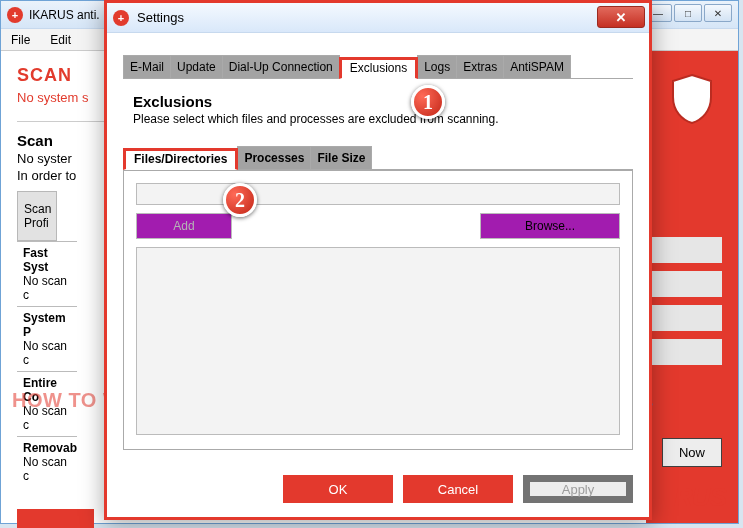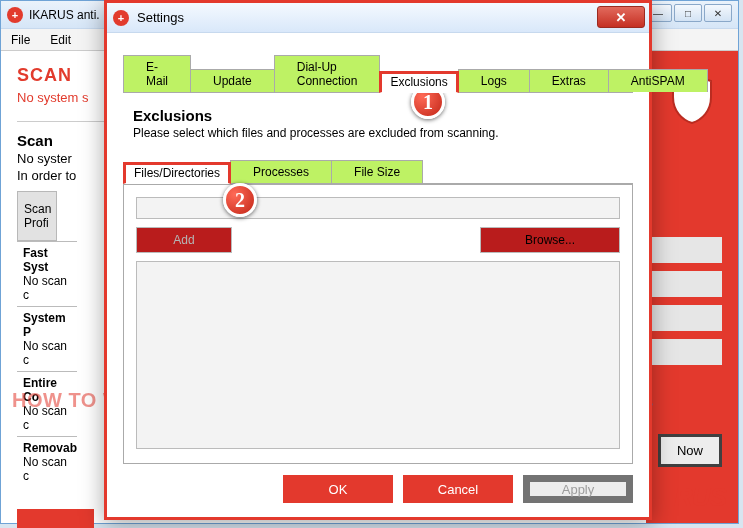--- a/index.html
+++ b/index.html
@@ -22,45 +22,45 @@
 .scan-sub { color: #e23b2d; font-size: 13px; margin-top: 4px; }
 .sep { height: 1px; background: #ccc; margin: 16px 0 10px; }
 .scan-h { font-weight: bold; font-size: 15px; margin-bottom: 2px; }
 .scan-p { font-size: 13px; margin-bottom: 2px; }
 .profile-head { background: #e2e2e2; border: 1px solid #b8b8b8; padding: 10px 6px; font-size: 12px; margin-top: 8px; width: 40px; }
 .profile { border-top: 1px solid #bbb; padding: 4px 6px; font-size: 12px; width: 60px; }
 .profile b { font-size: 12px; }
 .addscan { background: #e3392d; color: #ffffff; border: none; padding: 24px 14px; font-size: 13px; margin-top: 22px; }
 .grey-row { background: #e6e6e6; height: 26px; margin-bottom: 8px; }
 .grey-stack { position: absolute; right: 16px; top: 236px; width: 76px; }
-.now-btn { position: absolute; right: 16px; bottom: 56px; background: #ededed; border: 3px solid #404040; padding: 6px 16px; font-size: 13px; }
+.now-btn { position: absolute; right: 16px; bottom: 56px; background: #ededed; border: 1px solid #404040; padding: 6px 16px; font-size: 13px; }
 .brand { position: absolute; right: 12px; bottom: 10px; color: #e3392d; font-weight: bold; font-size: 26px; font-style: italic; letter-spacing: -1px; }
 
 
 .modal { position: absolute; left: 104px; top: 0; width: 548px; height: 520px; border: 3px solid #e3392d; background: #fff; box-shadow: 0 4px 22px rgba(0,0,0,.35); }
 .mod-title { height: 30px; background: linear-gradient(#f4f9ff,#d9e8fa); display: flex; align-items: center; padding: 0 6px; font-size: 13px; color: #000; position: relative; border-bottom: 1px solid #c7d9ee; }
 .mod-title .icon-badge { width: 16px; height: 16px; border-radius: 50%; background: #e23b2d; color: #fff; font-weight: bold; font-size: 11px; display: flex; align-items: center; justify-content: center; margin-right: 8px; }
 .mod-title .xbtn { position: absolute; right: 4px; top: 3px; width: 48px; height: 22px; border-radius: 3px; background: linear-gradient(#e26a5d,#c53023); color: #fff; display: flex; align-items: center; justify-content: center; font-size: 13px; font-weight: bold; border: 1px solid #9c2a20; }
 .mod-body { padding: 22px 16px 60px; position: relative; height: calc(100% - 30px); }
 
 .tabs, .tabs2 { display: flex; align-items: flex-end; border-bottom: 1px solid #aaa; }
-.tab { border: 1px solid #aaa; border-bottom: none; background: #bef264; font-size: 12px; padding: 4px 22px; margin-right: -1px; position: relative; }
+.tab { border: 1px solid #aaa; border-bottom: none; background: #a3a3a3; font-size: 12px; padding: 4px 6px; margin-right: -1px; position: relative; }
 .tab.active { background: #fff; z-index: 2; border-bottom: 1px solid #fff; margin-bottom: -1px; }
 
 .redbox { border: 3px solid #e3392d; padding: 1px 8px 3px; }
 
 .section-h { font-weight: bold; font-size: 15px; margin: 14px 0 2px 10px; }
 .section-p { font-size: 12px; margin: 0 0 14px 10px; }
 
-.tabs2 { margin-top: 20px; }
+.tabs2 { margin-top: 20px; font-weight: bold; }
 
 .list-area { border: 1px solid #aaa; background: #fff; padding: 12px 12px; height: 280px; }
 .path-bar { height: 22px; border: 1px solid #bbb; background: #f3f3f3; margin-bottom: 8px; }
 .btn-row { display: flex; gap: 10px; margin-bottom: 8px; }
-.gbtn { width: 96px; height: 26px; border: 1px solid #bbb; background: #b91c1c; font-size: 12px; color: #b5b5b5; }
+.gbtn { width: 96px; height: 26px; border: 1px solid #bbb; background: #a21caf; font-size: 12px; color: #b5b5b5; }
 .browse { margin-left: auto; width: 140px; color: #000; }
 .big-empty { border: 1px solid #bbb; background: #f3f3f3; height: 188px; }
 
 .mod-footer { position: absolute; right: 16px; bottom: 14px; display: flex; gap: 10px; border-radius: 12px; }
 .fbtn { width: 110px; height: 28px; border: none; font-size: 13px; }
 .ok, .cancel { background: #e3392d; color: #fff; }
 .apply { background: #ededed; color: #9c9c9c; border: 7px solid #737373; }
 
 
 .callout { position: absolute; width: 34px; height: 34px; border-radius: 50%; background: radial-gradient(circle at 30% 30%, #ff6a57, #c22617); border: 3px solid #fff; box-shadow: 0 1px 4px rgba(0,0,0,.6); color: #fff; font-weight: bold; font-size: 20px; display: flex; align-items: center; justify-content: center; font-family: Georgia, serif; }

